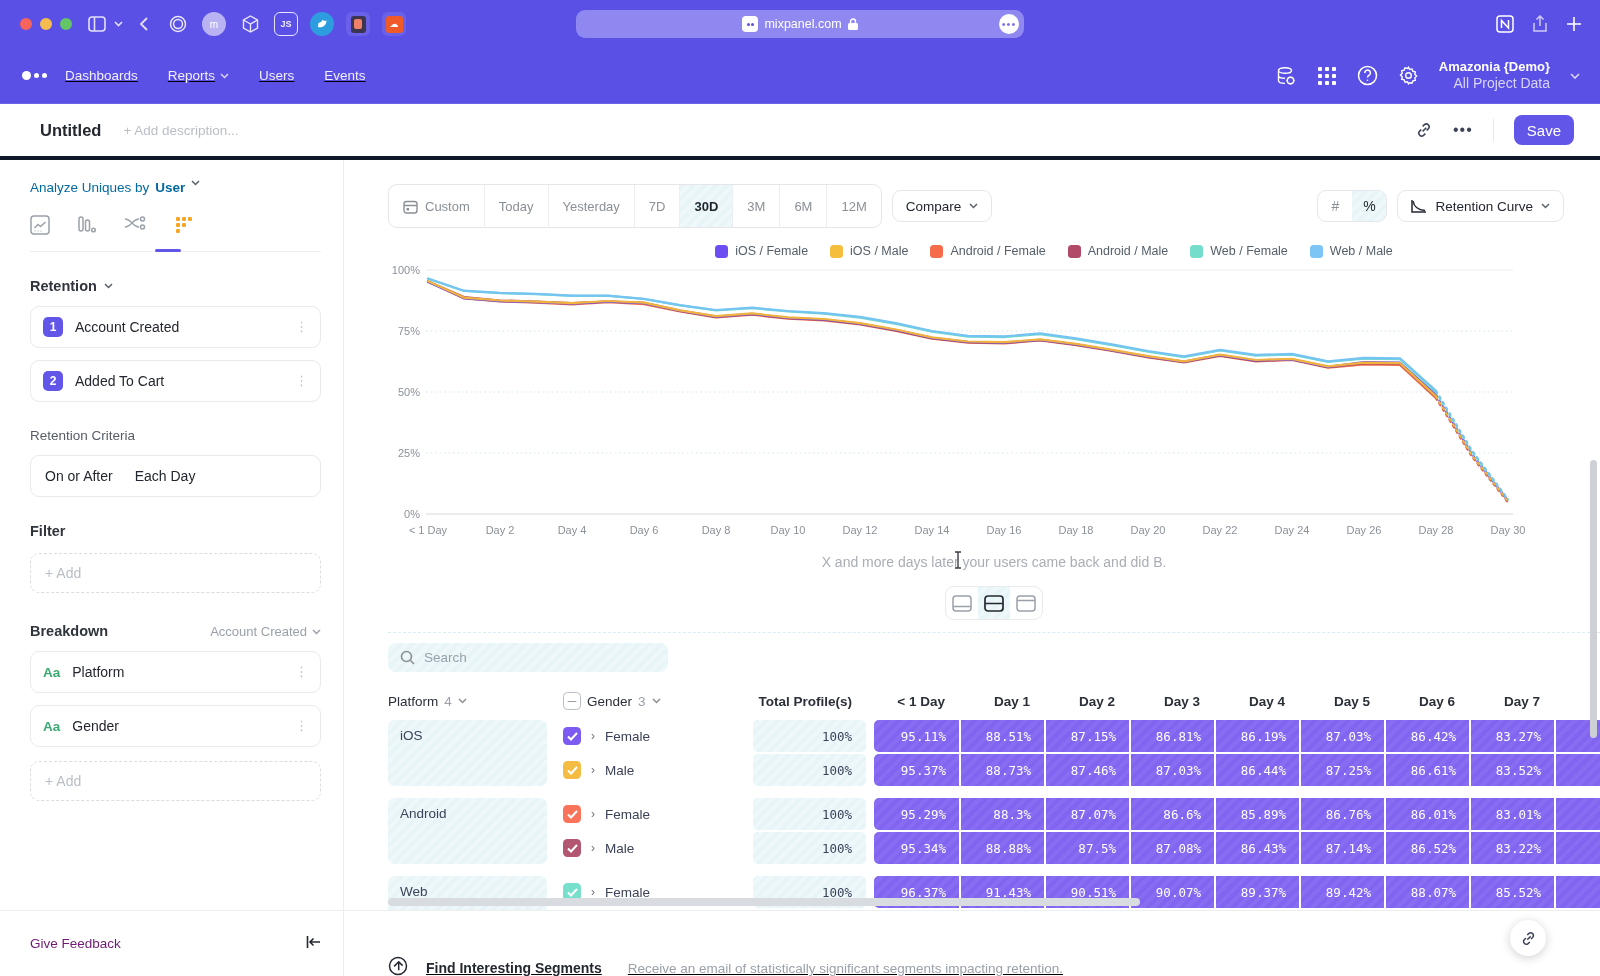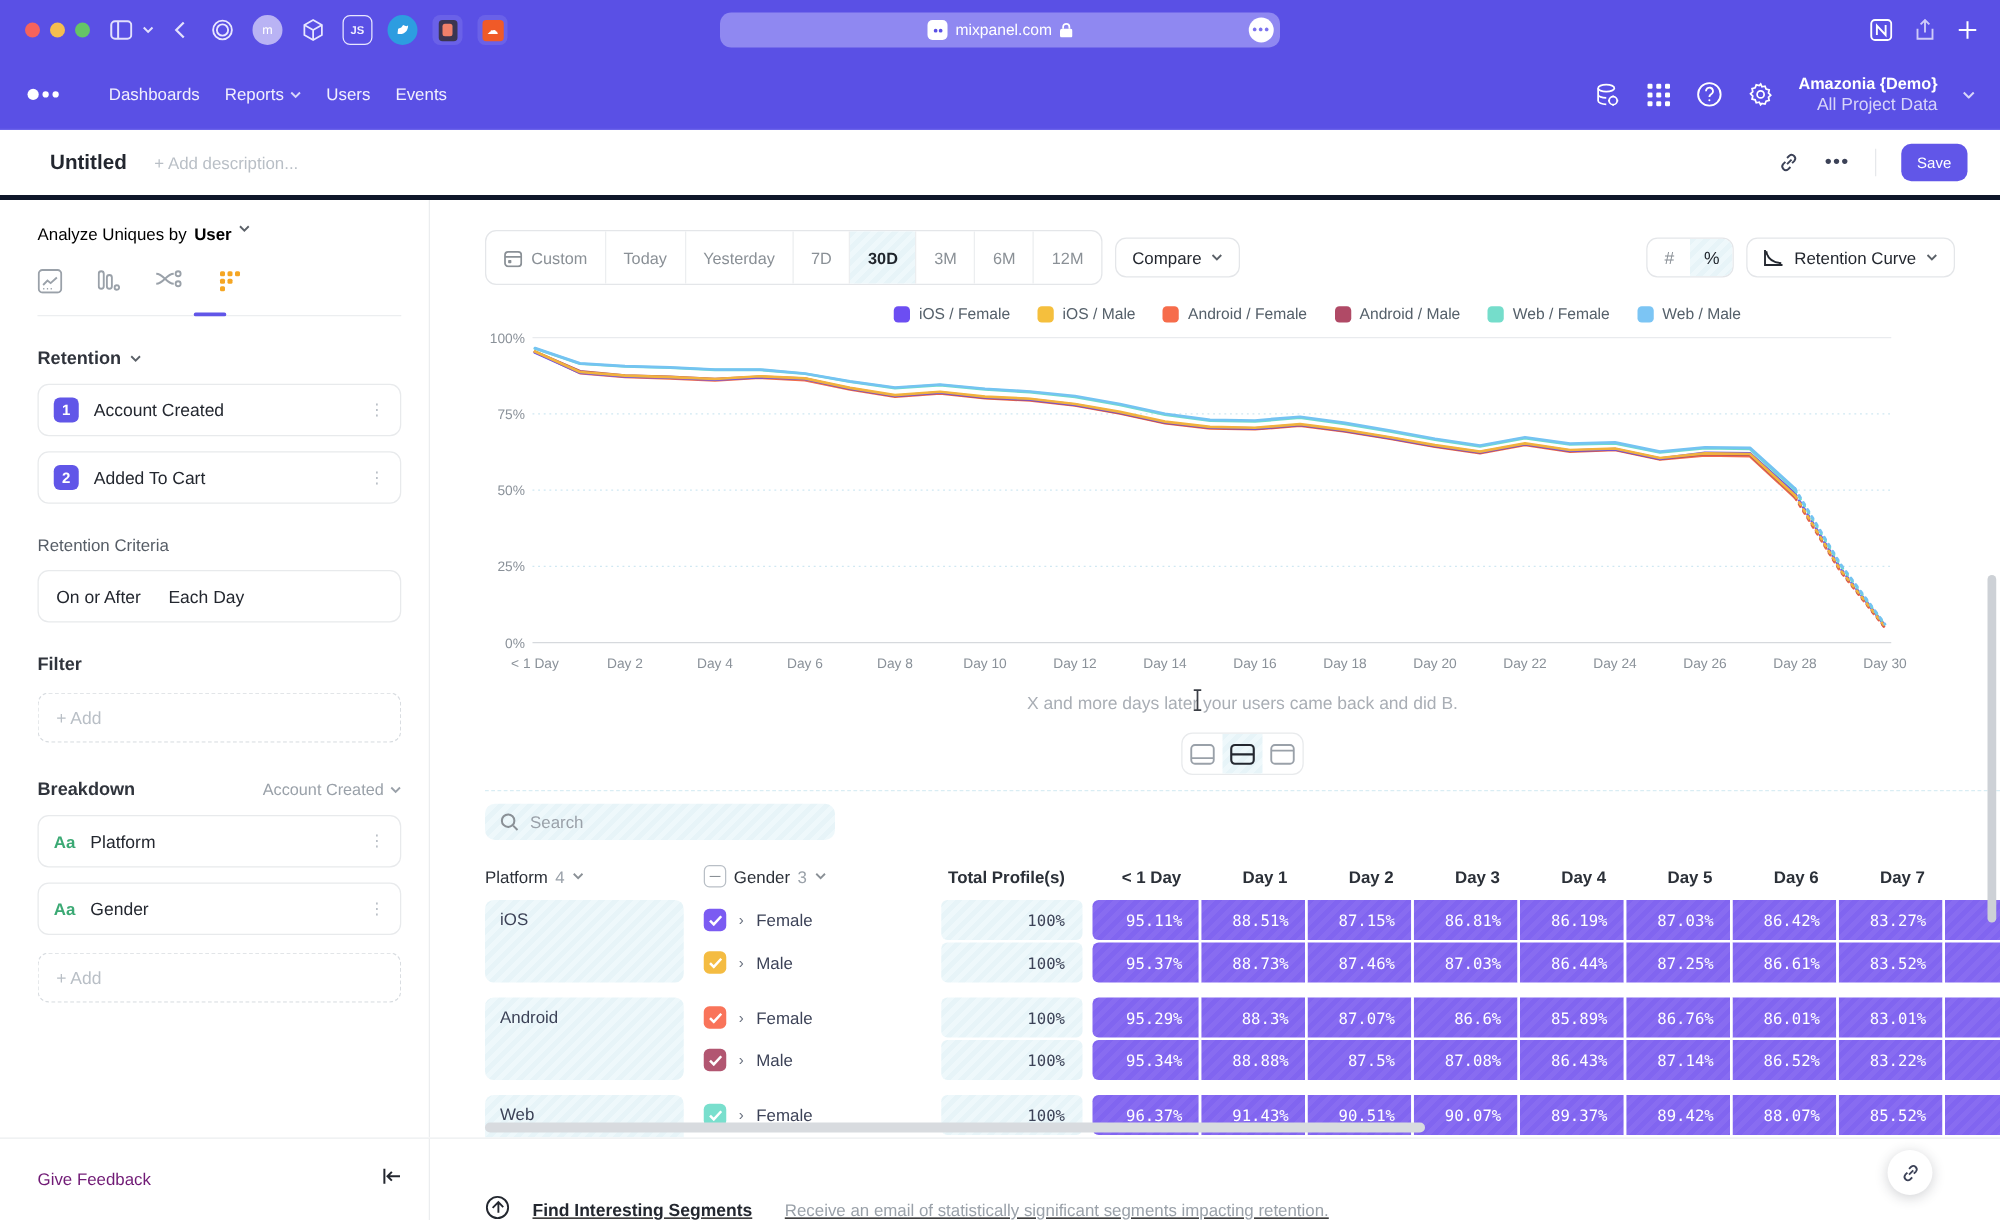--- a/index.html
+++ b/index.html
@@ -22,47 +22,47 @@
   .url-pill .fav i { width:3px; height:3px; border-radius:50%; background:#5a50e5; }
   .url-text { color:#fff; font-size:12.5px; }
   .url-more { position:absolute; right:5px; top:4px; width:20px; height:20px; background:#fff; border-radius:50%;
     color:#7b72ee; font-size:11px; display:flex; align-items:center; justify-content:center; letter-spacing:1px; }
   .chrome-right { position:absolute; right:18px; display:flex; gap:18px; align-items:center; color:#efedff; }
 
   
   .app-nav { height:56px; background:#5a50e5; display:flex; align-items:center; position:relative; border-bottom:1px solid #6c63ea;}
   .mx-logo { margin-left:22px; display:flex; gap:3px; align-items:center; }
   .mx-logo i { background:#fff; border-radius:50%; display:block; }
-  .nav-items { display:flex; gap:20px; margin-left:40px; }
+  .nav-items { display:flex; gap:30px; margin-left:18px;text-decoration:underline; }
   .nav-item { color:#f1effd; font-size:13.5px; display:flex; gap:5px; align-items:center; cursor:default; }
   .nav-search { position:absolute; left:50%; transform:translateX(-50%); width:438px; height:36px;
     background:#4c43cf; border:1px solid #867ef0; border-radius:8px; display:flex; align-items:center; justify-content:center; gap:9px; }
   .nav-search .ph { color:#eceafc; font-size:13.5px; }
   .nav-search .sc { color:#a9a2f2; font-size:12.5px; }
   .nav-right { position:absolute; right:20px; display:flex; align-items:center; gap:20px; color:#fff; }
   .org { text-align:right; line-height:1.25; }
   .org .nm { font-size:13px; font-weight:bold; color:#fff; }
   .org .sub { font-size:14px; color:#d8d5f9; }
 
   
   .title-bar { height:56px; background:#fff; display:flex; align-items:center; border-bottom:4px solid #0f172a; }
   .doc-title { margin-left:40px; font-size:16.5px; font-weight:bold; color:#23272f; }
   .doc-desc { margin-left:22px; font-size:13.5px; color:#b9bfc6; }
   .title-right { margin-left:auto; margin-right:26px; display:flex; align-items:center; gap:20px; color:#3c4257; }
   .v-div { width:1px; height:22px; background:#e6e8eb; }
   .save-btn { background:#6156e8; color:#fff; border:none; border-radius:8px; height:30px; padding:0 13px;
-    font-size:12px; font-family:inherit; }
+    font-size:15px; font-family:inherit; }
 
   
   .content { display:flex; height:750px; }
   .sidebar { width:344px; border-right:1px solid #ebedef; padding:20px 22px 0 30px; position:relative; }
   .main { flex:1; position:relative; padding:24px 0 0 44px; overflow:hidden; }
 
   
-  .an-row { font-size:13.5px; color:#000000; display:flex; gap:6px; align-items:flex-start; }
+  .an-row { font-size:13.5px; color:#0369a1; display:flex; gap:6px; align-items:flex-start; }
   .an-row b { font-weight:bold; }
   .chev { color:#8a9096; font-size:10px; }
   .tab-icons { display:flex; gap:28px; margin-top:20px; padding-bottom:12px; border-bottom:1px solid #eceef0; position:relative; }
   .tab-ic { color:#9aa1a9; }
   .tab-ic.active { color:#f5a623; }
   .tab-underline { position:absolute; bottom:-1px; left:125px; width:26px; height:3px; background:#6156e8; border-radius:2px; }
   .side-h { font-size:14.5px; font-weight:bold; color:#30343c; margin-top:26px; display:flex; align-items:center; gap:7px; }
   .side-sub { font-size:13.5px; color:#565d66; margin-top:26px; }
   .card { border:1px solid #e8eaec; border-radius:9px; height:42px; margin-top:12px; display:flex; align-items:center;
     padding:0 12px; background:#fff; }

